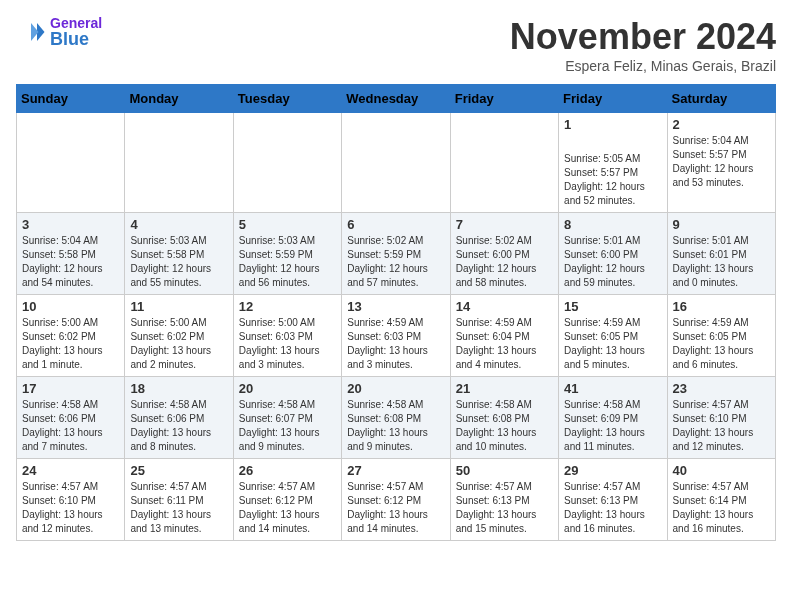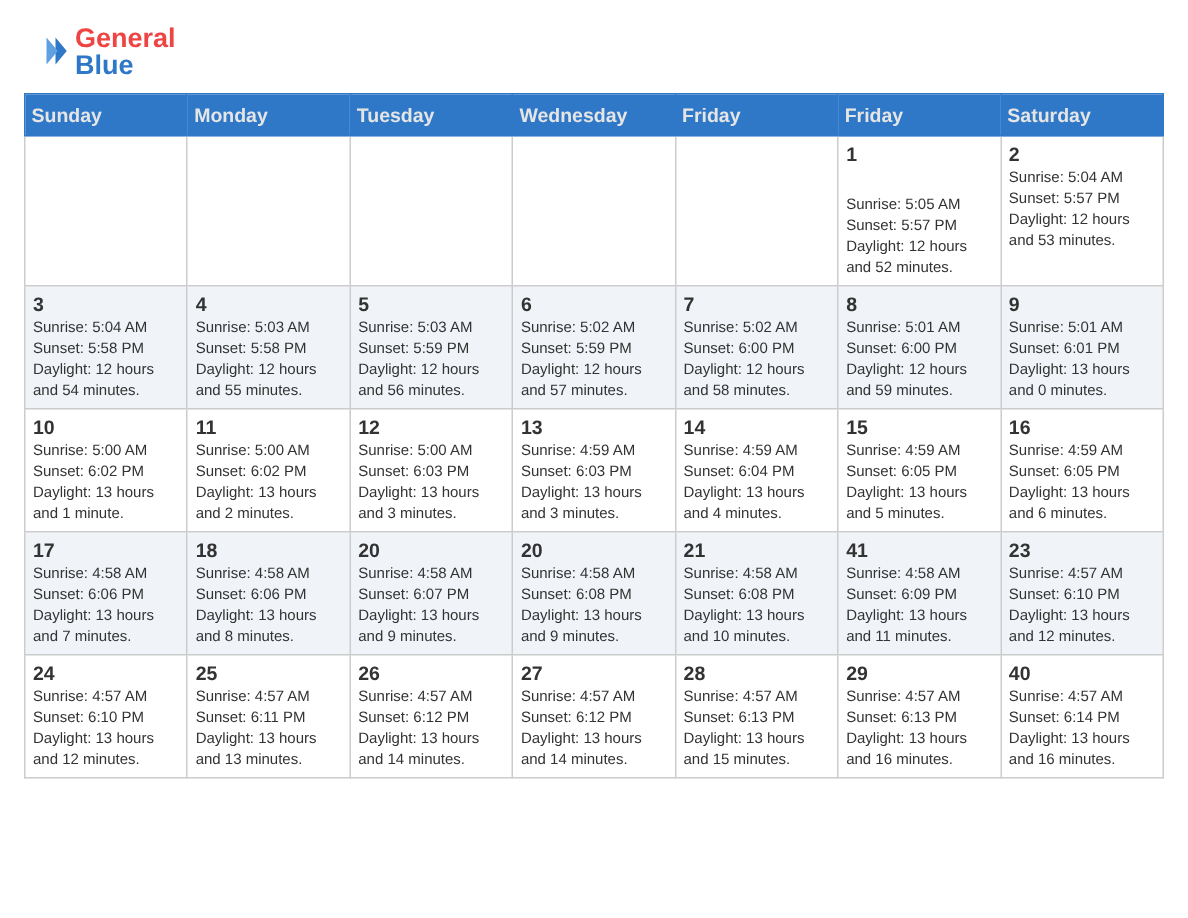--- a/index.html
+++ b/index.html
@@ -20,23 +20,23 @@
       display: flex;
       align-items: center;
       gap: 4px;
     }
     .logo-text {
       display: flex;
       flex-direction: column;
       line-height: 1;
     }
     .logo-general {
-      font-size: 18px;
-      font-weight: bold;
-      color: #ef4444;
+      font-size: 14px;
+      font-weight: bold;
+      color: #6d28d9;
     }
     .logo-blue {
       font-size: 18px;
       font-weight: bold;
       color: #2e78c7;
     }
     .logo-icon {
       width: 30px;
       height: 30px;
     }
@@ -51,21 +51,21 @@
     .location {
       font-size: 14px;
       color: #555;
     }
     table {
       width: 100%;
       border-collapse: collapse;
     }
     thead tr {
       background: #2e78c7;
-      color: #e5e5e5;
+      color: #000000;
     }
     thead th {
       padding: 6px 4px;
       font-size: 13px;
       font-weight: bold;
       text-align: left;
       border: 1px solid #2e78c7;
     }
     tbody tr {
       vertical-align: top;
@@ -106,20 +106,24 @@
   <div class="logo">
     <svg class="logo-icon" viewBox="0 0 40 40">
       <polygon points="28,8 38,20 28,32" fill="#2e78c7"></polygon>
       <polygon points="20,8 30,20 20,32" fill="#5fa0e0"></polygon>
     </svg>
     <div class="logo-text">
       <span class="logo-general">General</span>
       <span class="logo-blue">Blue</span>
     </div>
   </div>
+  <div class="title-block">
+    <div class="month-title">November 2024</div>
+    <div class="location">Espera Feliz, Minas Gerais, Brazil</div>
+  </div>
 </div>
 
 <table>
   <thead>
     <tr>
     <th>Sunday</th>
         <th>Monday</th>
         <th>Tuesday</th>
         <th>Wednesday</th>
         <th>Friday</th>
@@ -325,21 +329,21 @@
 and 14 minutes.</div>
         </td>
         <td>
           <span class="day-num">27</span>
           <div class="day-info" style="white-space: pre-line;">Sunrise: 4:57 AM
 Sunset: 6:12 PM
 Daylight: 13 hours
 and 14 minutes.</div>
         </td>
         <td>
-          <span class="day-num">28</span>
+          <span class="day-num">50</span>
           <div class="day-info" style="white-space: pre-line;">Sunrise: 4:57 AM
 Sunset: 6:13 PM
 Daylight: 13 hours
 and 15 minutes.</div>
         </td>
         <td>
           <span class="day-num">29</span>
           <div class="day-info" style="white-space: pre-line;">Sunrise: 4:57 AM
 Sunset: 6:13 PM
 Daylight: 13 hours

